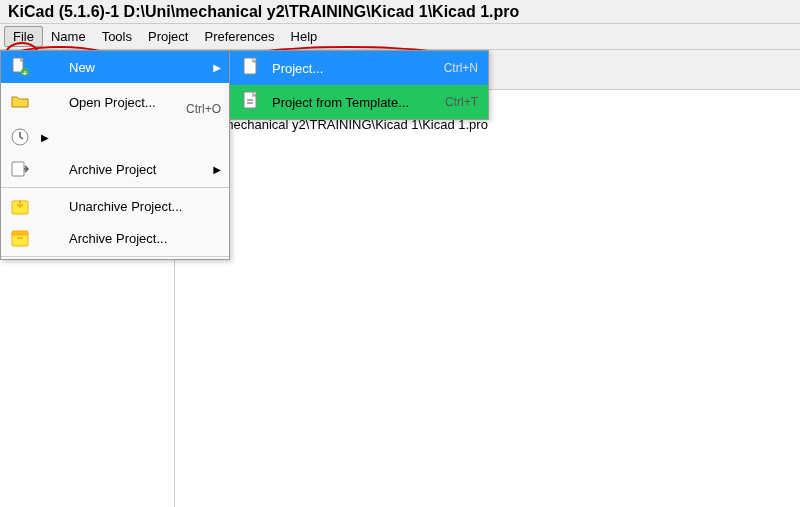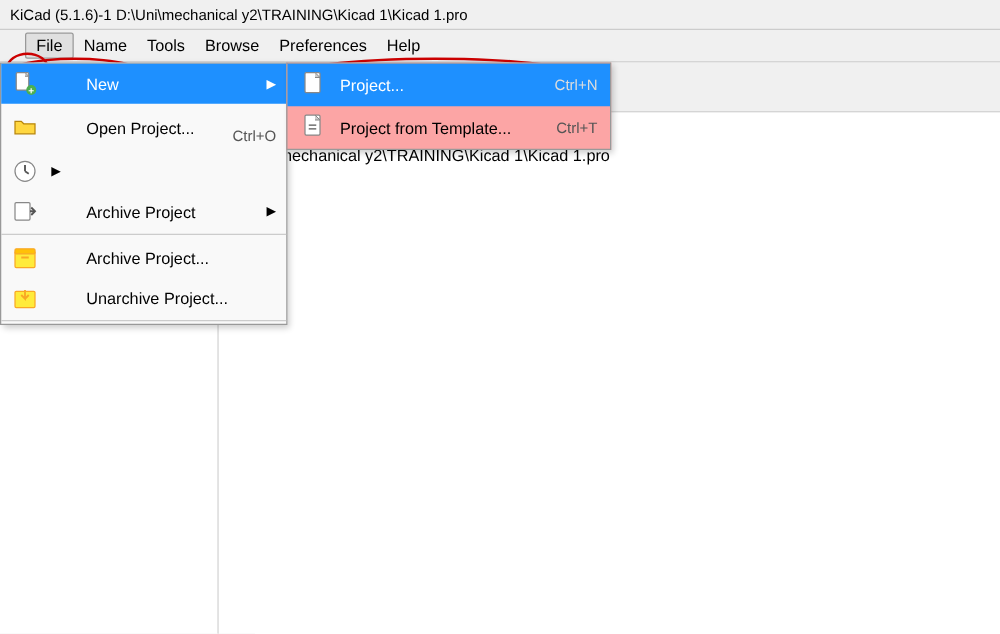--- a/index.html
+++ b/index.html
@@ -11,35 +11,36 @@
       background: #f0f0f0;
       overflow: hidden;
       position: relative;
     }
 
     
     #title-bar {
       background: #f0f0f0;
       border-bottom: 1px solid #ccc;
       padding: 4px 8px;
-      font-size: 12px;
+      font-size: 16px;
       color: #000;
       height: 24px;
       display: flex;
       align-items: center;
+      font-weight: bold;
     }
 
     
     #menu-bar {
       background: #f0f0f0;
       border-bottom: 1px solid #ccc;
       display: flex;
       align-items: center;
       height: 26px;
-      padding: 0 20px;
+      padding: 0 4px;
     }
     .menu-item {
       padding: 2px 8px;
       cursor: pointer;
       font-size: 13px;
       color: #000;
       border-radius: 2px;
     }
     .menu-item.file-active {
       background: #e0e0e0;
@@ -153,21 +154,21 @@
       border: none;
       border-top: 1px solid #ccc;
       margin: 2px 0;
     }
 
     
     #new-submenu {
       position: absolute;
       top: 50px;
       left: 229px;
-      background: #fca5a5;
+      background: #22c55e;
       border: 1px solid #999;
       width: 260px;
       box-shadow: 2px 2px 5px rgba(0,0,0,0.2);
       z-index: 101;
     }
     .submenu-item {
       display: flex;
       align-items: center;
       padding: 5px 10px;
       cursor: pointer;
@@ -224,21 +225,21 @@
 <body>
 
 <div id="title-bar">
   <span>KiCad (5.1.6)-1 D:\Uni\mechanical y2\TRAINING\Kicad 1\Kicad 1.pro</span>
 </div>
 
 <div id="menu-bar">
   <div class="menu-item file-active">File</div>
   <div class="menu-item">Name</div>
   <div class="menu-item">Tools</div>
-  <div class="menu-item">Browse</div>
+  <div class="menu-item">Project</div>
   <div class="menu-item">Preferences</div>
   <div class="menu-item">Help</div>
 </div>
 
 <div id="toolbar">
 
   <div class="toolbar-btn">
     <svg class="icon-svg" viewBox="0 0 22 22" xmlns="http://www.w3.org/2000/svg">
       <rect x="3" y="2" width="12" height="16" rx="1" fill="white" stroke="#555" stroke-width="1.2"></rect>
       <line x1="6" y1="7" x2="12" y2="7" stroke="#555" stroke-width="1"></line>
@@ -366,36 +367,36 @@
     <span class="item-label">Archive Project</span>
     <span class="item-arrow">▶</span>
   </div>
 
   <hr class="dropdown-separator">
 
   <div class="dropdown-item">
     <span class="item-icon">
       <svg width="20" height="20" viewBox="0 0 20 20">
         <rect x="2" y="5" width="16" height="13" rx="1" fill="#ffeb3b" stroke="#f9a825" stroke-width="1"></rect>
+        <polyline points="10,4 10,11 7,8" fill="none" stroke="#f9a825" stroke-width="1.5"></polyline>
+        <polyline points="10,11 13,8" fill="none" stroke="#f9a825" stroke-width="1.5"></polyline>
+      </svg>
+    </span>
+    <span class="item-label">Unarchive Project...</span>
+  </div>
+
+  <div class="dropdown-item">
+    <span class="item-icon">
+      <svg width="20" height="20" viewBox="0 0 20 20">
+        <rect x="2" y="5" width="16" height="13" rx="1" fill="#ffeb3b" stroke="#f9a825" stroke-width="1"></rect>
         <rect x="2" y="3" width="16" height="4" rx="1" fill="#ffc107" stroke="#f9a825" stroke-width="1"></rect>
         <line x1="7" y1="10" x2="13" y2="10" stroke="#f9a825" stroke-width="1.5"></line>
       </svg>
     </span>
     <span class="item-label">Archive Project...</span>
-  </div>
-
-  <div class="dropdown-item">
-    <span class="item-icon">
-      <svg width="20" height="20" viewBox="0 0 20 20">
-        <rect x="2" y="5" width="16" height="13" rx="1" fill="#ffeb3b" stroke="#f9a825" stroke-width="1"></rect>
-        <polyline points="10,4 10,11 7,8" fill="none" stroke="#f9a825" stroke-width="1.5"></polyline>
-        <polyline points="10,11 13,8" fill="none" stroke="#f9a825" stroke-width="1.5"></polyline>
-      </svg>
-    </span>
-    <span class="item-label">Unarchive Project...</span>
   </div>
 
   <hr class="dropdown-separator">
 
 </div>
 
 <div id="new-submenu">
 
   <div class="submenu-item highlighted">
     <span class="sub-icon">

